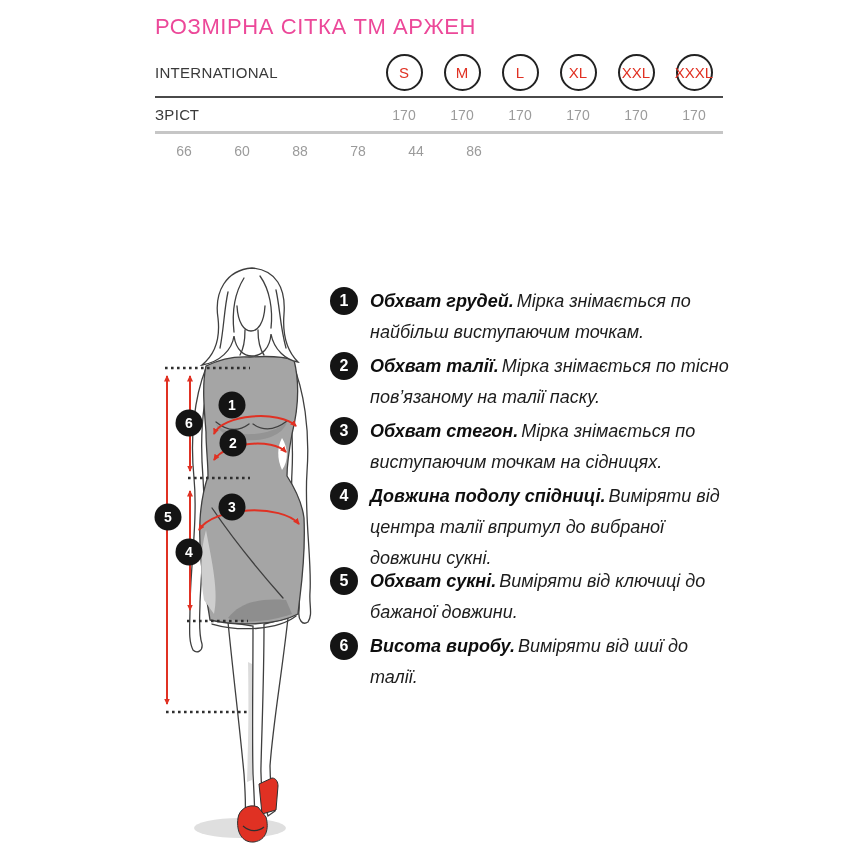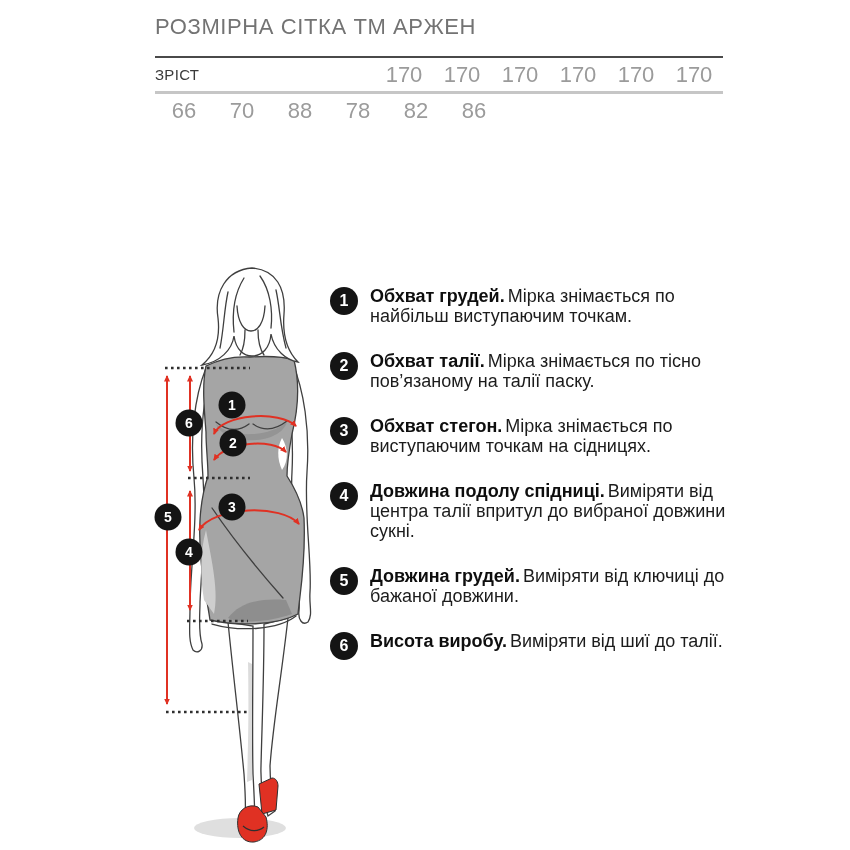--- a/index.html
+++ b/index.html
@@ -3,48 +3,48 @@
 <meta charset="utf-8">
 <style>
   html,body{margin:0;padding:0;background:#fff;}
   .canvas{
     position:relative;width:850px;height:850px;background:#fff;overflow:hidden;
     font-family:"Liberation Sans","DejaVu Sans",sans-serif;color:var(--label-dark,#3a3a3a);
   }
   
   .page-title{
     position:absolute;left:155px;top:14px;font-size:22px;font-weight:400;
-    letter-spacing:.6px;color:#737373;
+    letter-spacing:.6px;color:#ec4899;
   }
   
   .size-table{position:absolute;left:155px;top:52px;width:568px;}
   .t-row{display:flex;align-items:center;}
   .t-label{width:220px;font-size:15px;letter-spacing:.3px;color:var(--label-dark);}
   .t-cell{width:58px;display:flex;justify-content:center;align-items:center;}
   .row-int{height:40px;}
   .size-circle{
     width:33px;height:33px;border:2px solid #222;border-radius:50%;
     display:flex;align-items:center;justify-content:center;flex:none;
     color:var(--accent-red);font-size:15px;font-weight:400;overflow:visible;white-space:nowrap;
   }
   .row-ua{height:34px;}
   .row-ua .t-cell{font-size:19px;color:#2e2e2e;}
   .sep-dark{border:none;border-top:2px solid var(--line-dark);margin:4px 0 0 0;}
   .sep-light{border:none;border-top:1px solid var(--line-light);margin:0;}
   .row-data{height:33px;}
-  .row-data .t-cell{font-size:22px;color:var(--value-gray);}
+  .row-data .t-cell{font-size:14px;color:var(--value-gray);}
   
   .legend{position:absolute;left:330px;top:286px;width:408px;}
   .legend-item{position:absolute;left:0;display:flex;gap:12px;}
   .legend-badge{
     width:28px;height:28px;border-radius:50%;background:var(--badge-black);
     color:#fff;font-size:16px;font-weight:700;display:flex;align-items:center;
     justify-content:center;flex:none;margin-top:1px;
   }
-  .legend-text{font-size:18px;line-height:20px;color:#1c1c1c;width:366px;}
+  .legend-text{font-size:18px;line-height:31px;color:#1c1c1c;width:366px;font-style:italic;}
   .legend-text .term{font-weight:700;color:#0e0e0e;margin-right:3px;}
   
   .figure-wrap{position:absolute;left:140px;top:262px;width:210px;height:585px;}
   .ink{stroke:#3f3f3f;stroke-width:1.3;fill:none;stroke-linecap:round;}
   .ink-fill{stroke:#3f3f3f;stroke-width:1.3;fill:#fff;}
   .dress{fill:var(--dress-gray);stroke:#3f3f3f;stroke-width:1.3;}
   .red-line{stroke:var(--accent-red);stroke-width:2;fill:none;}
   .red-fill{fill:var(--accent-red);}
   .dot-line{stroke:#2f2f2f;stroke-width:2.4;stroke-dasharray:2.6 3.4;fill:none;}
   .badge-c{fill:var(--badge-black);}
@@ -53,20 +53,41 @@
 </style>
 </head>
 <body>
 
 <div class="canvas">
 
   <div class="page-title">РОЗМІРНА СІТКА ТМ АРЖЕН</div>
 
   <div class="size-table">
 
+    <div class="t-row row-int">
+      <div class="t-label">INTERNATIONAL</div>
+      <div class="t-cell">
+          <span class="size-circle">S</span>
+        </div>
+      <div class="t-cell">
+          <span class="size-circle">M</span>
+        </div>
+      <div class="t-cell">
+          <span class="size-circle">L</span>
+        </div>
+      <div class="t-cell">
+          <span class="size-circle">XL</span>
+        </div>
+      <div class="t-cell">
+          <span class="size-circle">XXL</span>
+        </div>
+      <div class="t-cell">
+          <span class="size-circle">XXXL</span>
+        </div>
+    </div>
 
 
     <hr class="sep-dark">
 
     <div class="t-row row-data">
       <div class="t-label">ЗРІСТ</div>
       <div class="t-cell">170</div>
       <div class="t-cell">170</div>
       <div class="t-cell">170</div>
       <div class="t-cell">170</div>
@@ -77,24 +98,24 @@
     <hr class="sep-light">
 
 
     <hr class="sep-light">
 
 
     <hr class="sep-light">
 
     <div class="t-row row-data">
       <div class="t-cell">66</div>
-      <div class="t-cell">70</div>
+      <div class="t-cell">60</div>
       <div class="t-cell">88</div>
       <div class="t-cell">78</div>
-      <div class="t-cell">82</div>
+      <div class="t-cell">44</div>
       <div class="t-cell">86</div>
     </div>
   </div>
 
   <div class="figure-wrap">
     <svg width="210" height="585" viewBox="0 0 210 585">
       <defs>
         <marker id="arr" markerWidth="7" markerHeight="7" refX="5.5" refY="3" orient="auto-start-reverse" markerUnits="userSpaceOnUse">
           <path d="M0,0 L6.5,3 L0,6 Z" class="red-fill"></path>
         </marker>
@@ -193,21 +214,21 @@
       <div class="legend-text"><span class="term">Обхват стегон.</span><span>Мірка знімається по виступаючим точкам на сідницях.</span></div>
     </div>
 
     <div class="legend-item" style="top:195px">
       <div class="legend-badge">4</div>
       <div class="legend-text"><span class="term">Довжина подолу спідниці.</span><span>Виміряти від центра талії впритул до вибраної довжини сукні.</span></div>
     </div>
 
     <div class="legend-item" style="top:280px">
       <div class="legend-badge">5</div>
-      <div class="legend-text"><span class="term">Довжина грудей.</span><span>Виміряти від ключиці до бажаної довжини.</span></div>
+      <div class="legend-text"><span class="term">Обхват сукні.</span><span>Виміряти від ключиці до бажаної довжини.</span></div>
     </div>
 
     <div class="legend-item" style="top:345px">
       <div class="legend-badge">6</div>
       <div class="legend-text"><span class="term">Висота виробу.</span><span>Виміряти від шиї до талії.</span></div>
     </div>
 
   </div>
 </div>
 

